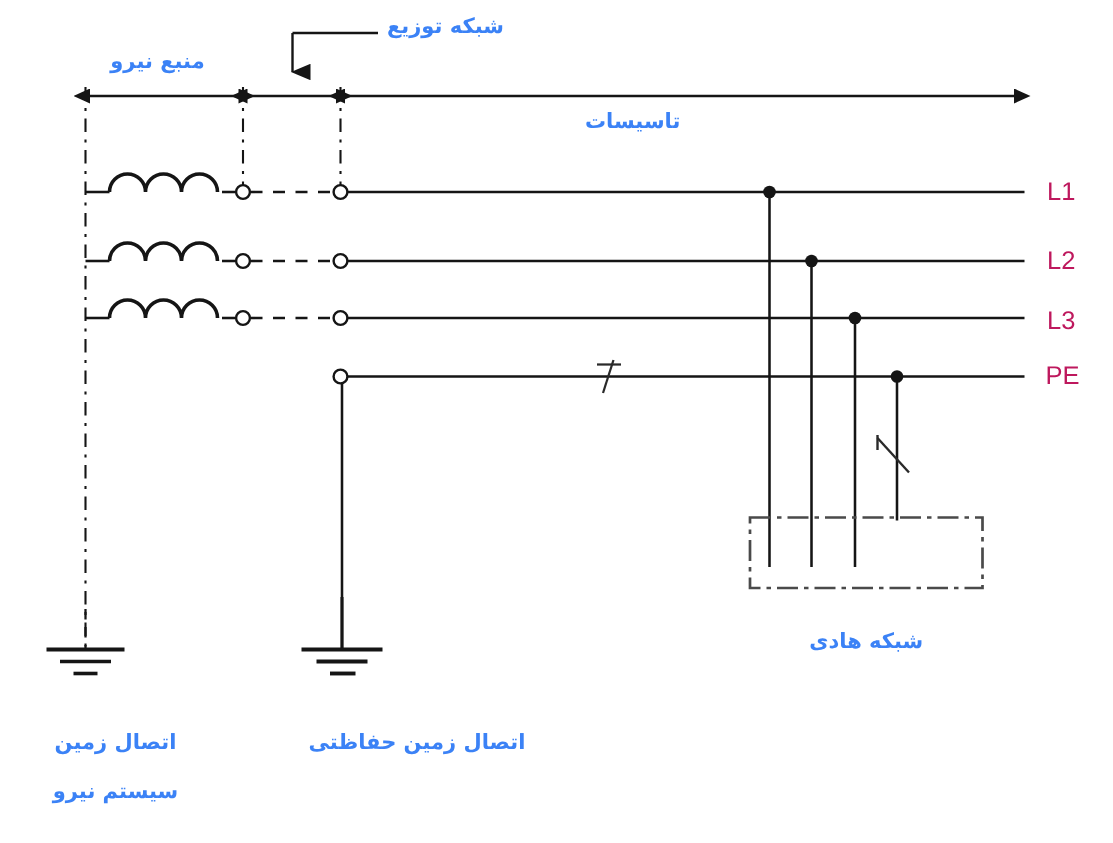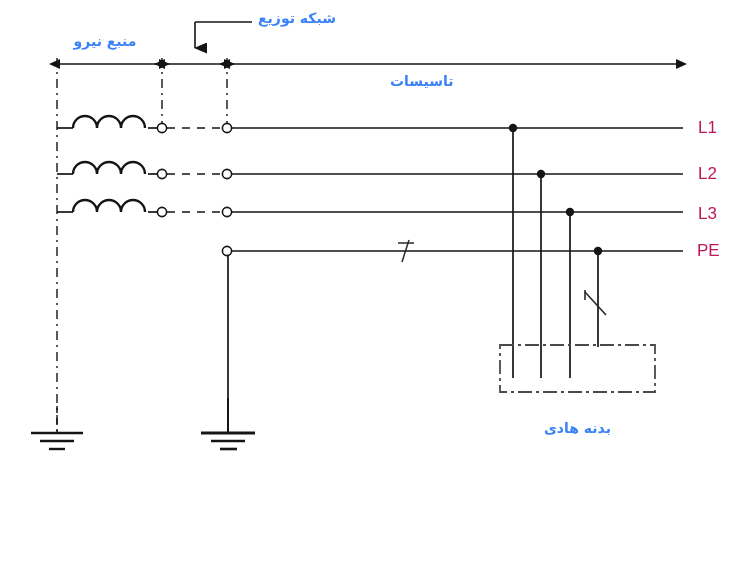--- a/index.html
+++ b/index.html
@@ -177,19 +177,22 @@
   <div class="lbl fa" style="left:390px; top:34px;margin-top:39px;">تاسیسات</div>
 
   <div class="lbl lat" style="left:698px; top:117px;">L1</div>
 
   <div class="lbl lat" style="left:698px; top:163px;text-align:center;">L2</div>
 
   <div class="lbl lat" style="left:698px; top:203px;">L3</div>
 
   <div class="lbl lat" style="left:697px; top:240px;">PE</div>
 
-  <div class="lbl fa" style="left:500px; top:420px; width:155px; text-align:center;">بدنه هادی</div>
+  <div class="lbl fa" style="left:500px; top:420px; width:155px; text-align:center;">شبکه هادی</div>
 
+  <div class="lbl fa fa-center" style="left:7px; top:487px; width:140px;">اتصال زمین</div>
 
+  <div class="lbl fa fa-center" style="left:7px; top:520px; width:140px;">سیستم نیرو</div>
 
+  <div class="lbl fa fa-center" style="left:163px; top:487px; width:230px;">اتصال زمین حفاظتی</div>
 
 
 </div>
 
 </body></html>

